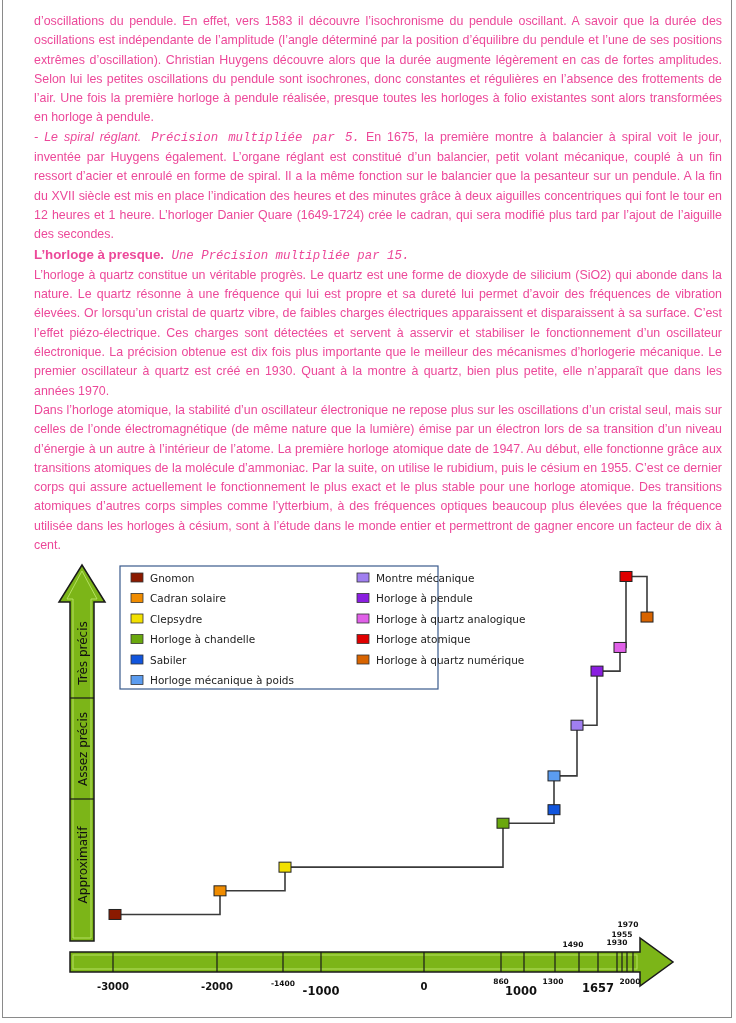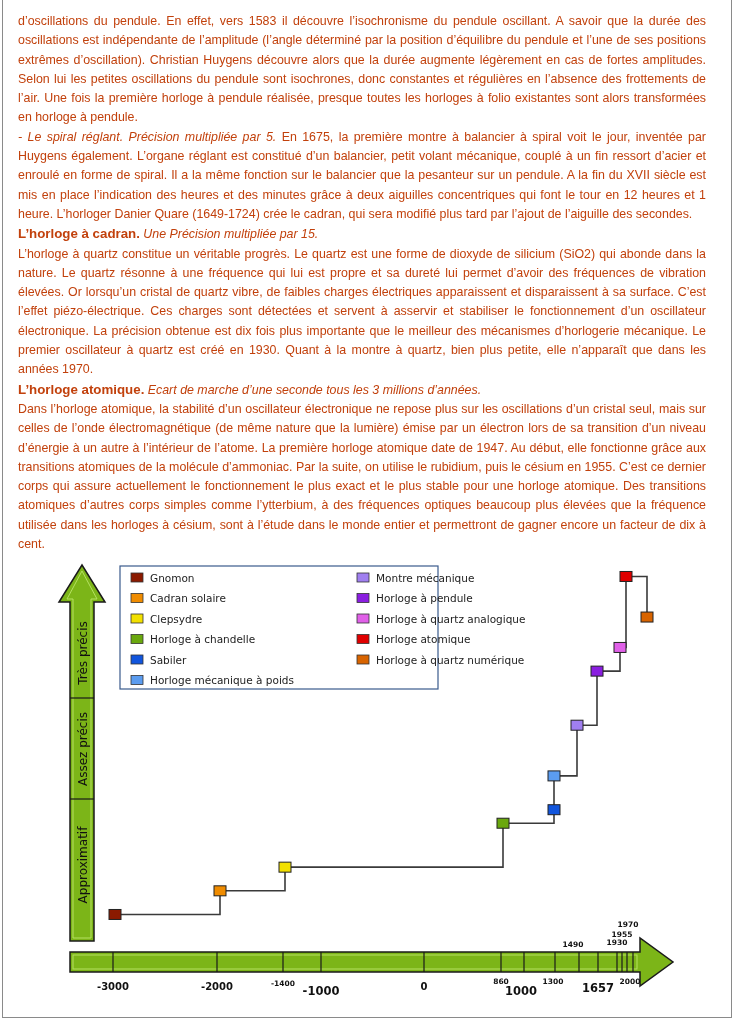--- a/index.html
+++ b/index.html
@@ -1,38 +1,37 @@
 <!DOCTYPE html>
 <html><head>
 <meta charset="utf-8">
 <style>
   html,body{margin:0;padding:0;background:#ffffff;}
   body{width:736px;height:1023px;position:relative;overflow:hidden;font-family:"Liberation Sans",sans-serif;}
   .page{position:absolute;left:2px;top:-2px;width:730px;height:1020px;border:1px solid #8a8a8a;border-top:none;box-sizing:border-box;background:#fff;}
-  .text{position:absolute;left:18px;top:12px;width:688px;font-family:"Liberation Sans",sans-serif;font-size:12.4px;line-height:19.3px;color:#c2410c;text-align:justify;}
+  .text{position:absolute;left:34px;top:12px;width:688px;font-family:"Liberation Sans",sans-serif;font-size:12.4px;line-height:19.3px;color:#ec4899;text-align:justify;}
   .text p{margin:0;}
   .h{font-weight:bold;font-size:13.3px;}
-  .sub{font-style:italic;}
+  .sub{font-style:italic;font-family:Liberation Mono, monospace;}
   .bi{font-weight:normal;font-style:italic;}
   #chart{position:absolute;left:0;top:555px;}
   .legend-text{font-family:"DejaVu Sans",sans-serif;font-size:10.5px;fill:#222;}
   .tick{font-family:"DejaVu Sans",sans-serif;font-weight:bold;fill:#111;}
   .vlabel{font-family:"DejaVu Sans",sans-serif;font-size:12px;fill:#111;}
 </style>
 </head>
 <body>
 
 <div class="page"></div>
 
 <div class="text">
   <p>d’oscillations du pendule. En effet, vers 1583 il découvre l’isochronisme du pendule oscillant. A savoir que la durée des oscillations est indépendante de l’amplitude (l’angle déterminé par la position d’équilibre du pendule et l’une de ses positions extrêmes d’oscillation). Christian Huygens découvre alors que la durée augmente légèrement en cas de fortes amplitudes. Selon lui les petites oscillations du pendule sont isochrones, donc constantes et régulières en l’absence des frottements de l’air. Une fois la première horloge à pendule réalisée, presque toutes les horloges à folio existantes sont alors transformées en horloge à pendule.</p>
   <p><span class="bi">  - Le spiral réglant.</span><span class="sub"> Précision multipliée par 5.</span><span> En 1675, la première montre à balancier à spiral voit le jour, inventée par Huygens également. L’organe réglant est constitué d’un balancier, petit volant mécanique, couplé à un fin ressort d’acier et enroulé en forme de spiral. Il a la même fonction sur le balancier que la pesanteur sur un pendule. A la fin du XVII siècle est mis en place l’indication des heures et des minutes grâce à deux aiguilles concentriques qui font le tour en 12 heures et 1 heure. L’horloger Danier Quare (1649-1724) crée le cadran, qui sera modifié plus tard par l’ajout de l’aiguille des secondes.</span></p>
-  <p><span class="h">L’horloge à cadran.</span><span class="sub"> Une Précision multipliée par 15.</span></p>
+  <p><span class="h">L’horloge à presque.</span><span class="sub"> Une Précision multipliée par 15.</span></p>
   <p>L’horloge à quartz constitue un véritable progrès. Le quartz est une forme de dioxyde de silicium (SiO2) qui abonde dans la nature. Le quartz résonne à une fréquence qui lui est propre et sa dureté lui permet d’avoir des fréquences de vibration élevées. Or lorsqu’un cristal de quartz vibre, de faibles charges électriques apparaissent et disparaissent à sa surface. C’est l’effet piézo-électrique. Ces charges sont détectées et servent à asservir et stabiliser le fonctionnement d’un oscillateur électronique. La précision obtenue est dix fois plus importante que le meilleur des mécanismes d’horlogerie mécanique. Le premier oscillateur à quartz est créé en 1930. Quant à la montre à quartz, bien plus petite, elle n’apparaît que dans les années 1970.</p>
-  <p><span class="h">L’horloge atomique.</span><span class="sub"> Ecart de marche d’une seconde tous les 3 millions d’années.</span></p>
   <p>Dans l’horloge atomique, la stabilité d’un oscillateur électronique ne repose plus sur les oscillations d’un cristal seul, mais sur celles de l’onde électromagnétique (de même nature que la lumière) émise par un électron lors de sa transition d’un niveau d’énergie à un autre à l’intérieur de l’atome. La première horloge atomique date de 1947. Au début, elle fonctionne grâce aux transitions atomiques de la molécule d’ammoniac. Par la suite, on utilise le rubidium, puis le césium en 1955. C’est ce dernier corps qui assure actuellement le fonctionnement le plus exact et le plus stable pour une horloge atomique. Des transitions atomiques d’autres corps simples comme l’ytterbium, à des fréquences optiques beaucoup plus élevées que la fréquence utilisée dans les horloges à césium, sont à l’étude dans le monde entier et permettront de gagner encore un facteur de dix à cent.</p>
 </div>
 
 <svg id="chart" width="736" height="465" xmlns="http://www.w3.org/2000/svg">
 
   <g>
     <polygon points="70,386 70,47 59,47 82,10 105,47 94,47 94,386" fill="#7cb518" stroke="#1a1a1a" stroke-width="1.5"></polygon>
     <polygon points="73,383 73,44 67,44 82,16 97,44 91,44 91,383" fill="none" stroke="#b5e061" stroke-width="1"></polygon>
     <line x1="70" y1="143" x2="94" y2="143" stroke="#1a1a1a" stroke-width="1.2"></line>
     <line x1="70" y1="244" x2="94" y2="244" stroke="#1a1a1a" stroke-width="1.2"></line>

